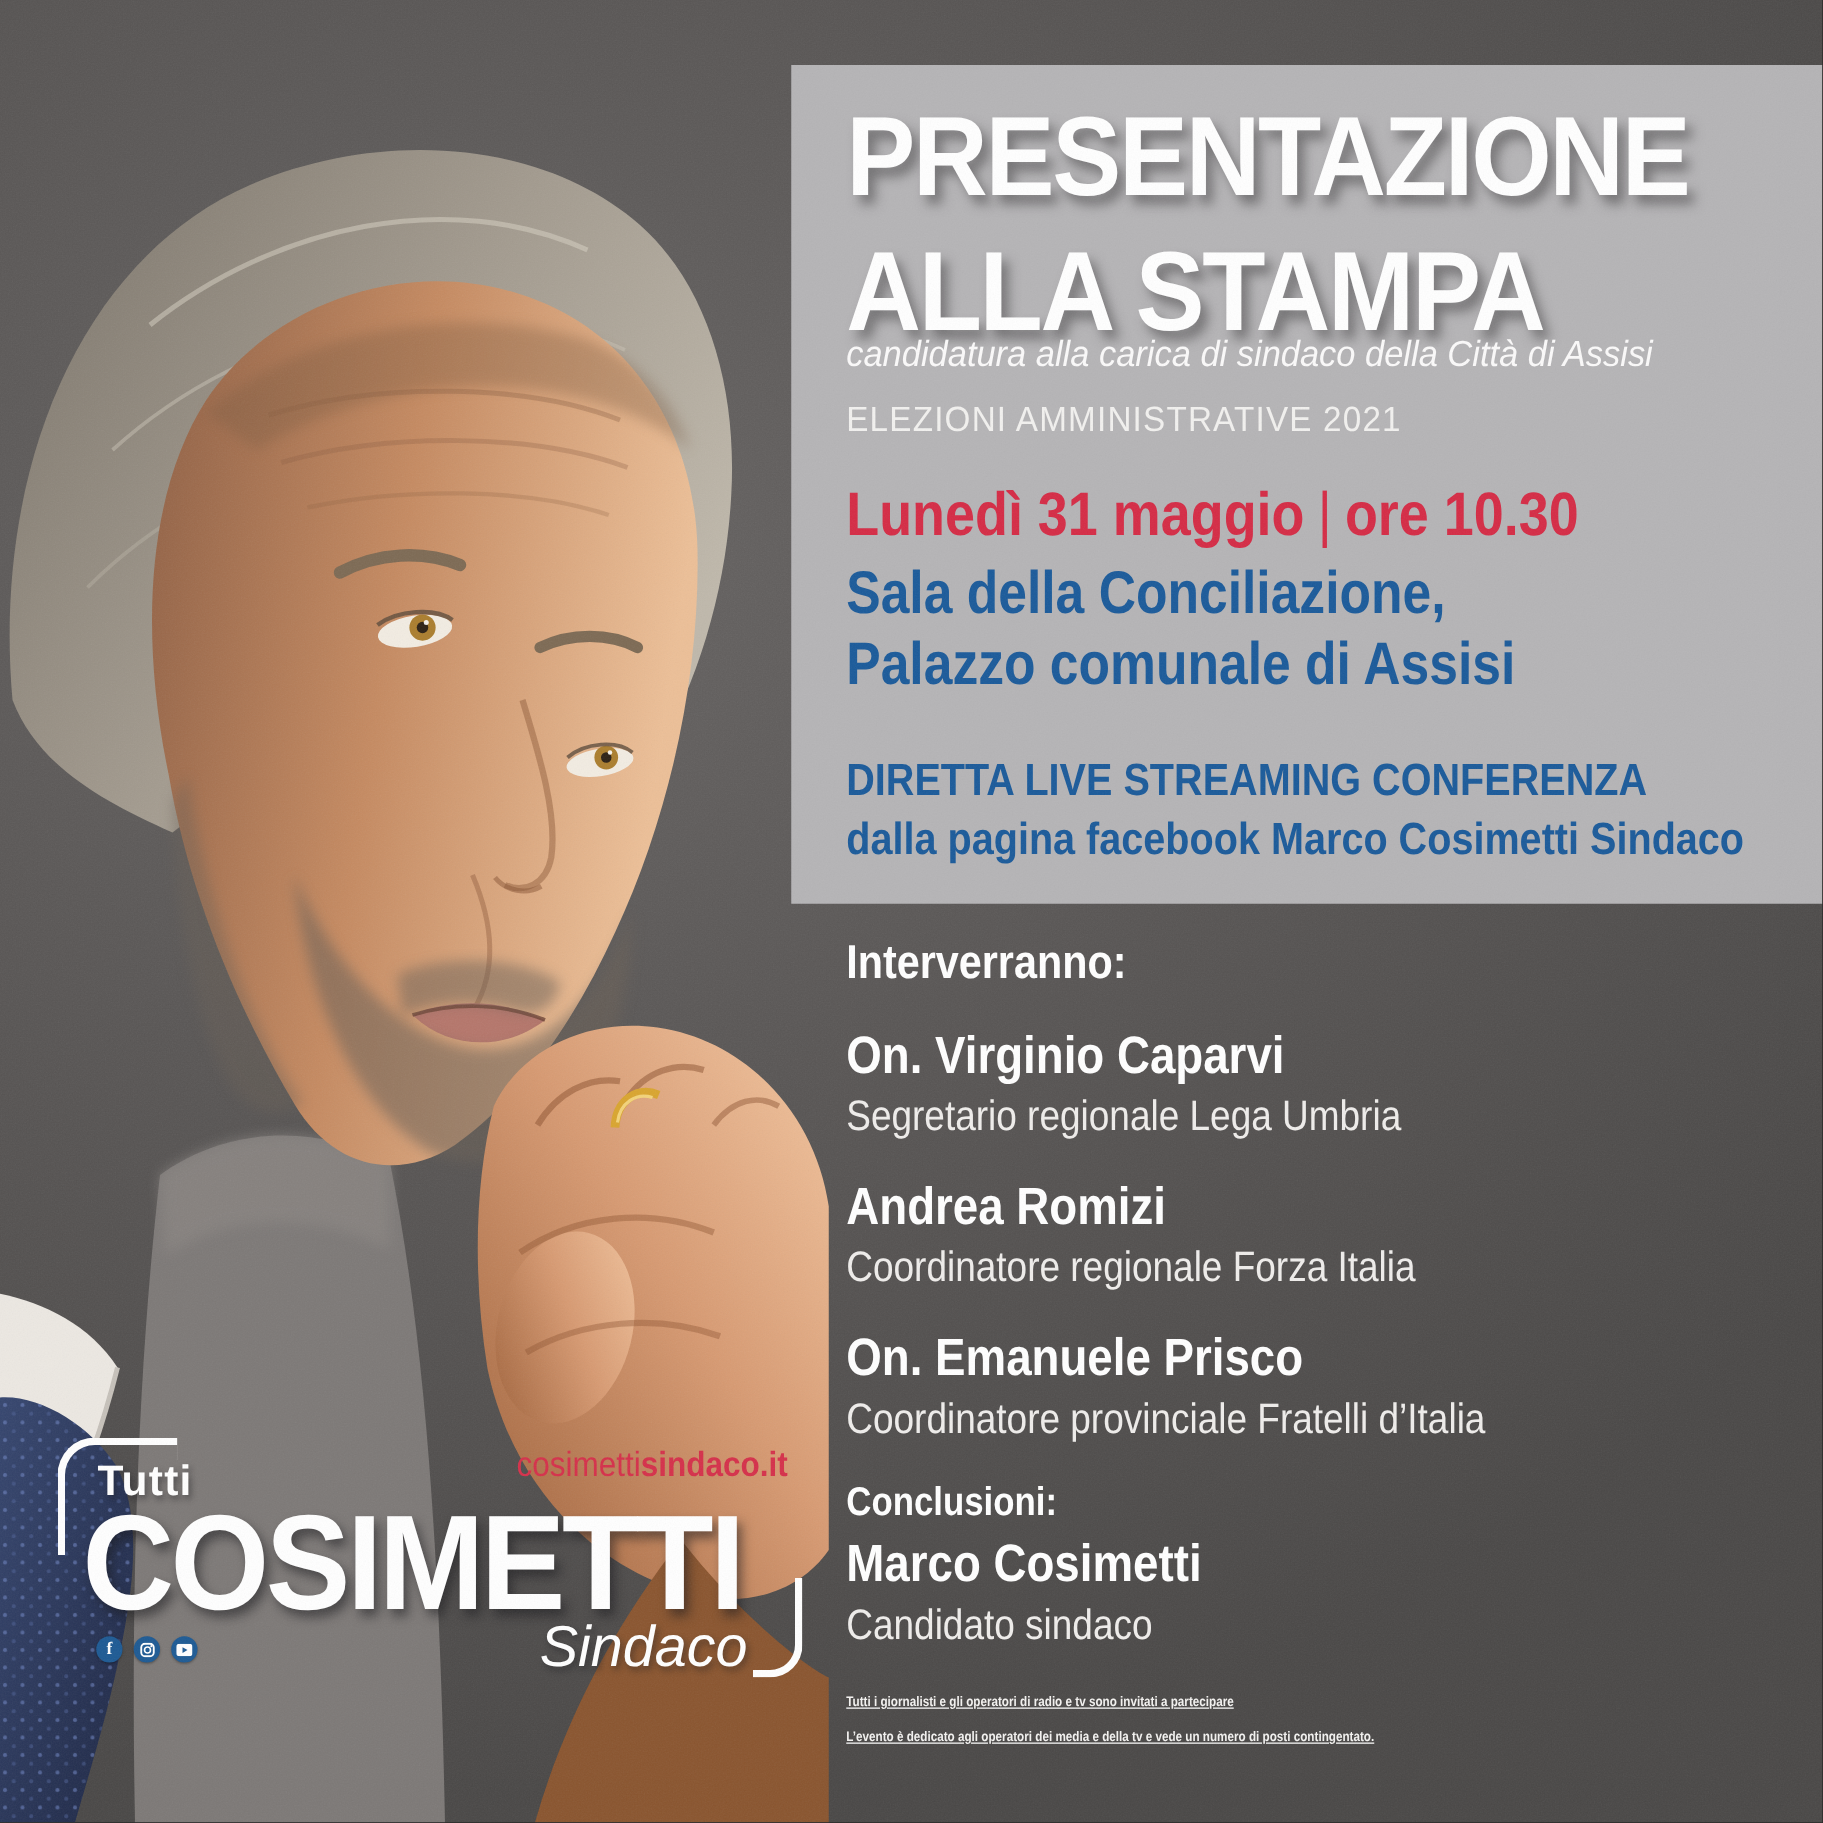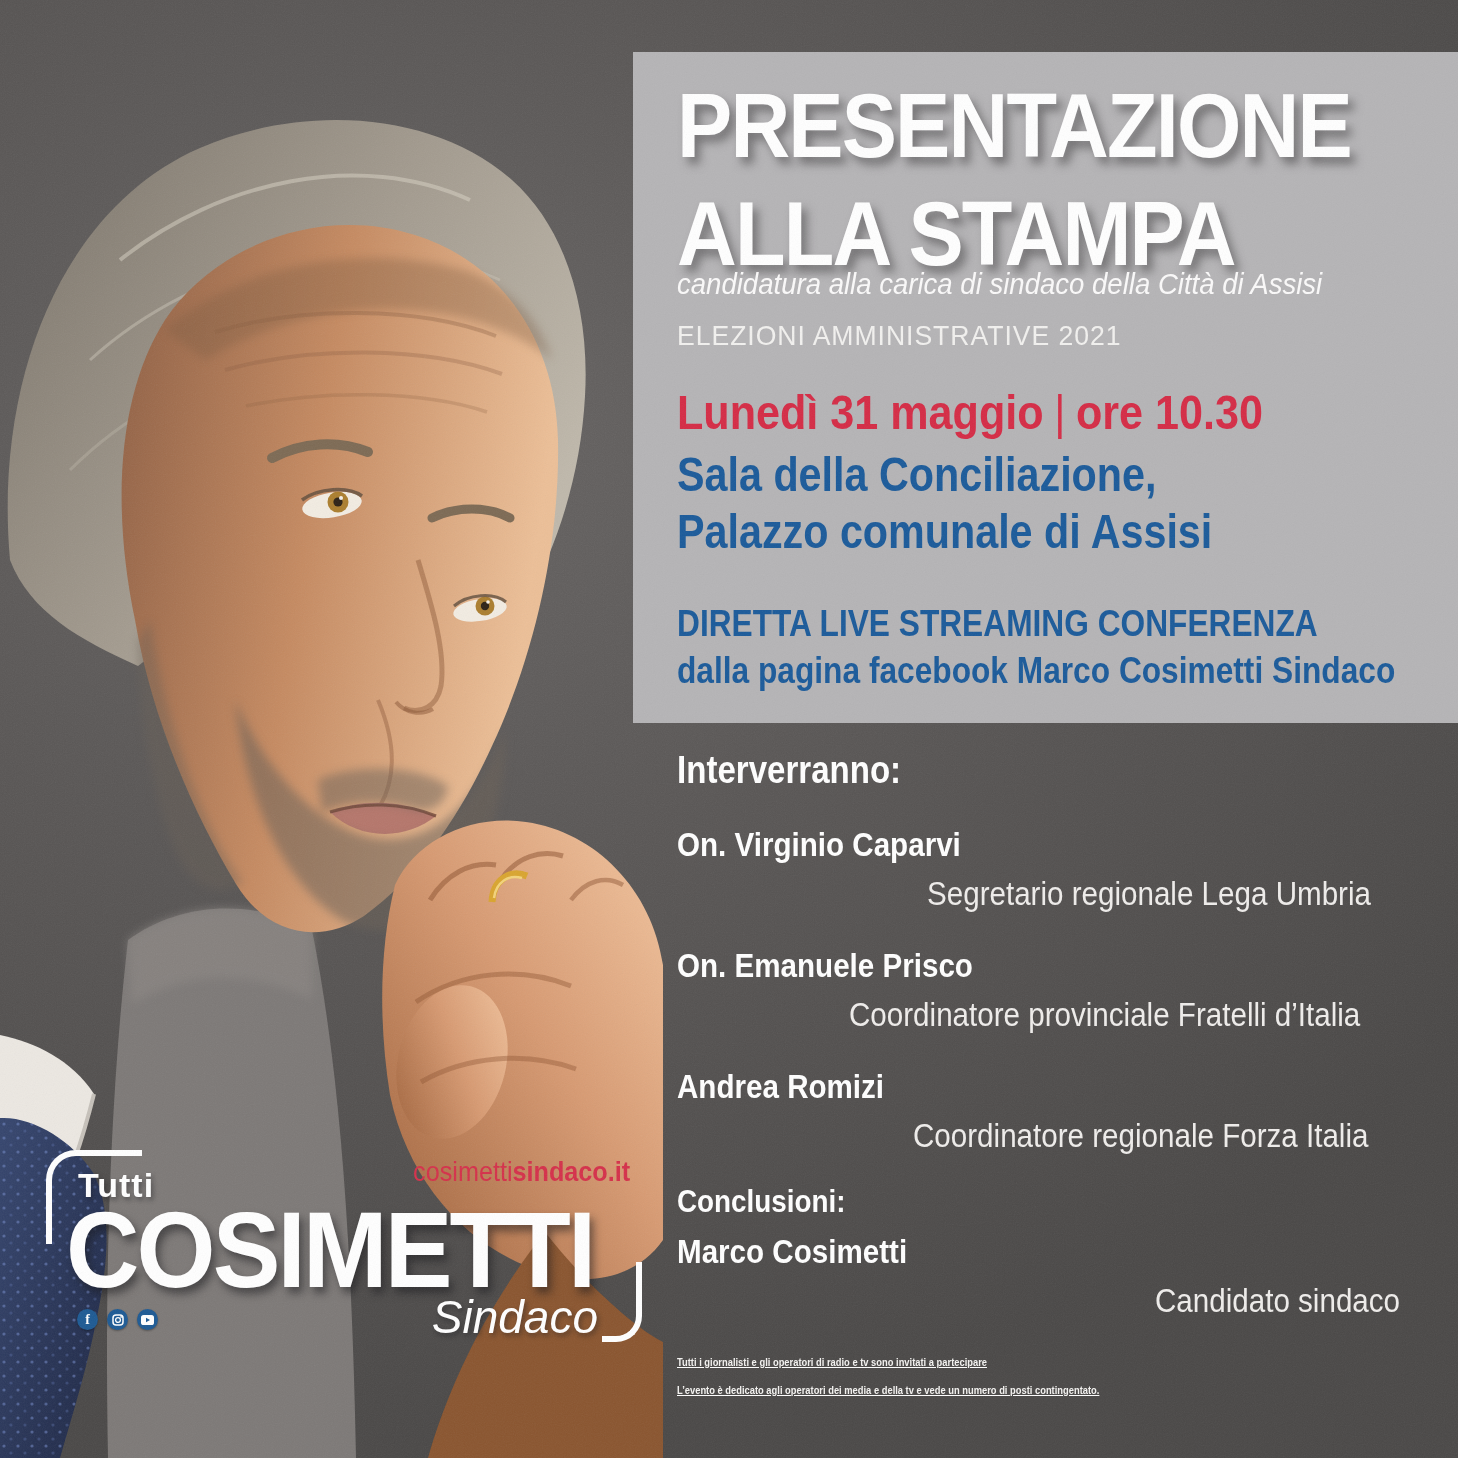--- a/index.html
+++ b/index.html
@@ -27,22 +27,22 @@
   .venue{left:677px;top:446px;color:#1a5a9a;font-weight:bold;font-size:48px;line-height:57px;
          white-space:nowrap;transform:scaleX(.86);transform-origin:0 0;}
   .venue span{display:block;}
   .streaming{left:677px;top:600px;color:#1a5a9a;font-weight:bold;font-size:36px;line-height:47px;
              white-space:nowrap;transform:scaleX(.88);transform-origin:0 0;}
   .streaming span{display:block;}
 
   
   .program{left:677px;top:748px;width:760px;color:#ffffff;text-decoration:underline;}
   .program .heading{font-size:38px;font-weight:bold;line-height:44px;}
-  .program .name{font-size:34px;font-weight:bold;line-height:48px;margin-top:28px;}
-  .program .role{font-size:34px;font-weight:normal;line-height:40px;margin-top:5px;color:#efedeb;text-align:right;}
+  .program .name{font-size:42px;font-weight:bold;line-height:48px;margin-top:28px;}
+  .program .role{font-size:34px;font-weight:normal;line-height:40px;margin-top:5px;color:#efedeb;}
   .program .heading2{font-size:32px;font-weight:bold;line-height:44px;margin-top:24px;}
   .program .cond{transform:scaleX(.87);white-space:nowrap;}
   .footnote{margin-top:28px;font-size:11px;font-weight:bold;line-height:28px;color:#f4f3f1;}
   .footnote span{display:block;white-space:nowrap;transform:scaleX(.85);transform-origin:0 0;}
 
   
   .website{left:0;top:1156px;width:630px;text-align:right;font-size:28px;color:#d5304a;
            white-space:nowrap;}
   .website .in{display:inline-block;transform:scaleX(.9);transform-origin:100% 0;}
   .website .b{font-weight:bold;}
@@ -190,26 +190,26 @@
   </div>
 
   <div class="abs program">
     <div class="heading"><span class="cond">Interverranno:</span></div>
 
     <div>
       <div class="name"><span class="cond">On. Virginio Caparvi</span></div>
       <div class="role"><span class="cond">Segretario regionale Lega Umbria</span></div>
     </div>
     <div>
+      <div class="name"><span class="cond">Andrea Romizi</span></div>
+      <div class="role"><span class="cond">Coordinatore regionale Forza Italia</span></div>
+    </div>
+    <div>
       <div class="name"><span class="cond">On. Emanuele Prisco</span></div>
       <div class="role"><span class="cond">Coordinatore provinciale Fratelli d’Italia</span></div>
-    </div>
-    <div>
-      <div class="name"><span class="cond">Andrea Romizi</span></div>
-      <div class="role"><span class="cond">Coordinatore regionale Forza Italia</span></div>
     </div>
 
     <div class="heading2"><span class="cond">Conclusioni:</span></div>
     <div>
       <div class="name" style="margin-top:4px;"><span class="cond">Marco Cosimetti</span></div>
       <div class="role"><span class="cond">Candidato sindaco</span></div>
     </div>
 
     <div class="footnote">
       <span>Tutti i giornalisti e gli operatori di radio e tv sono invitati a partecipare</span>

